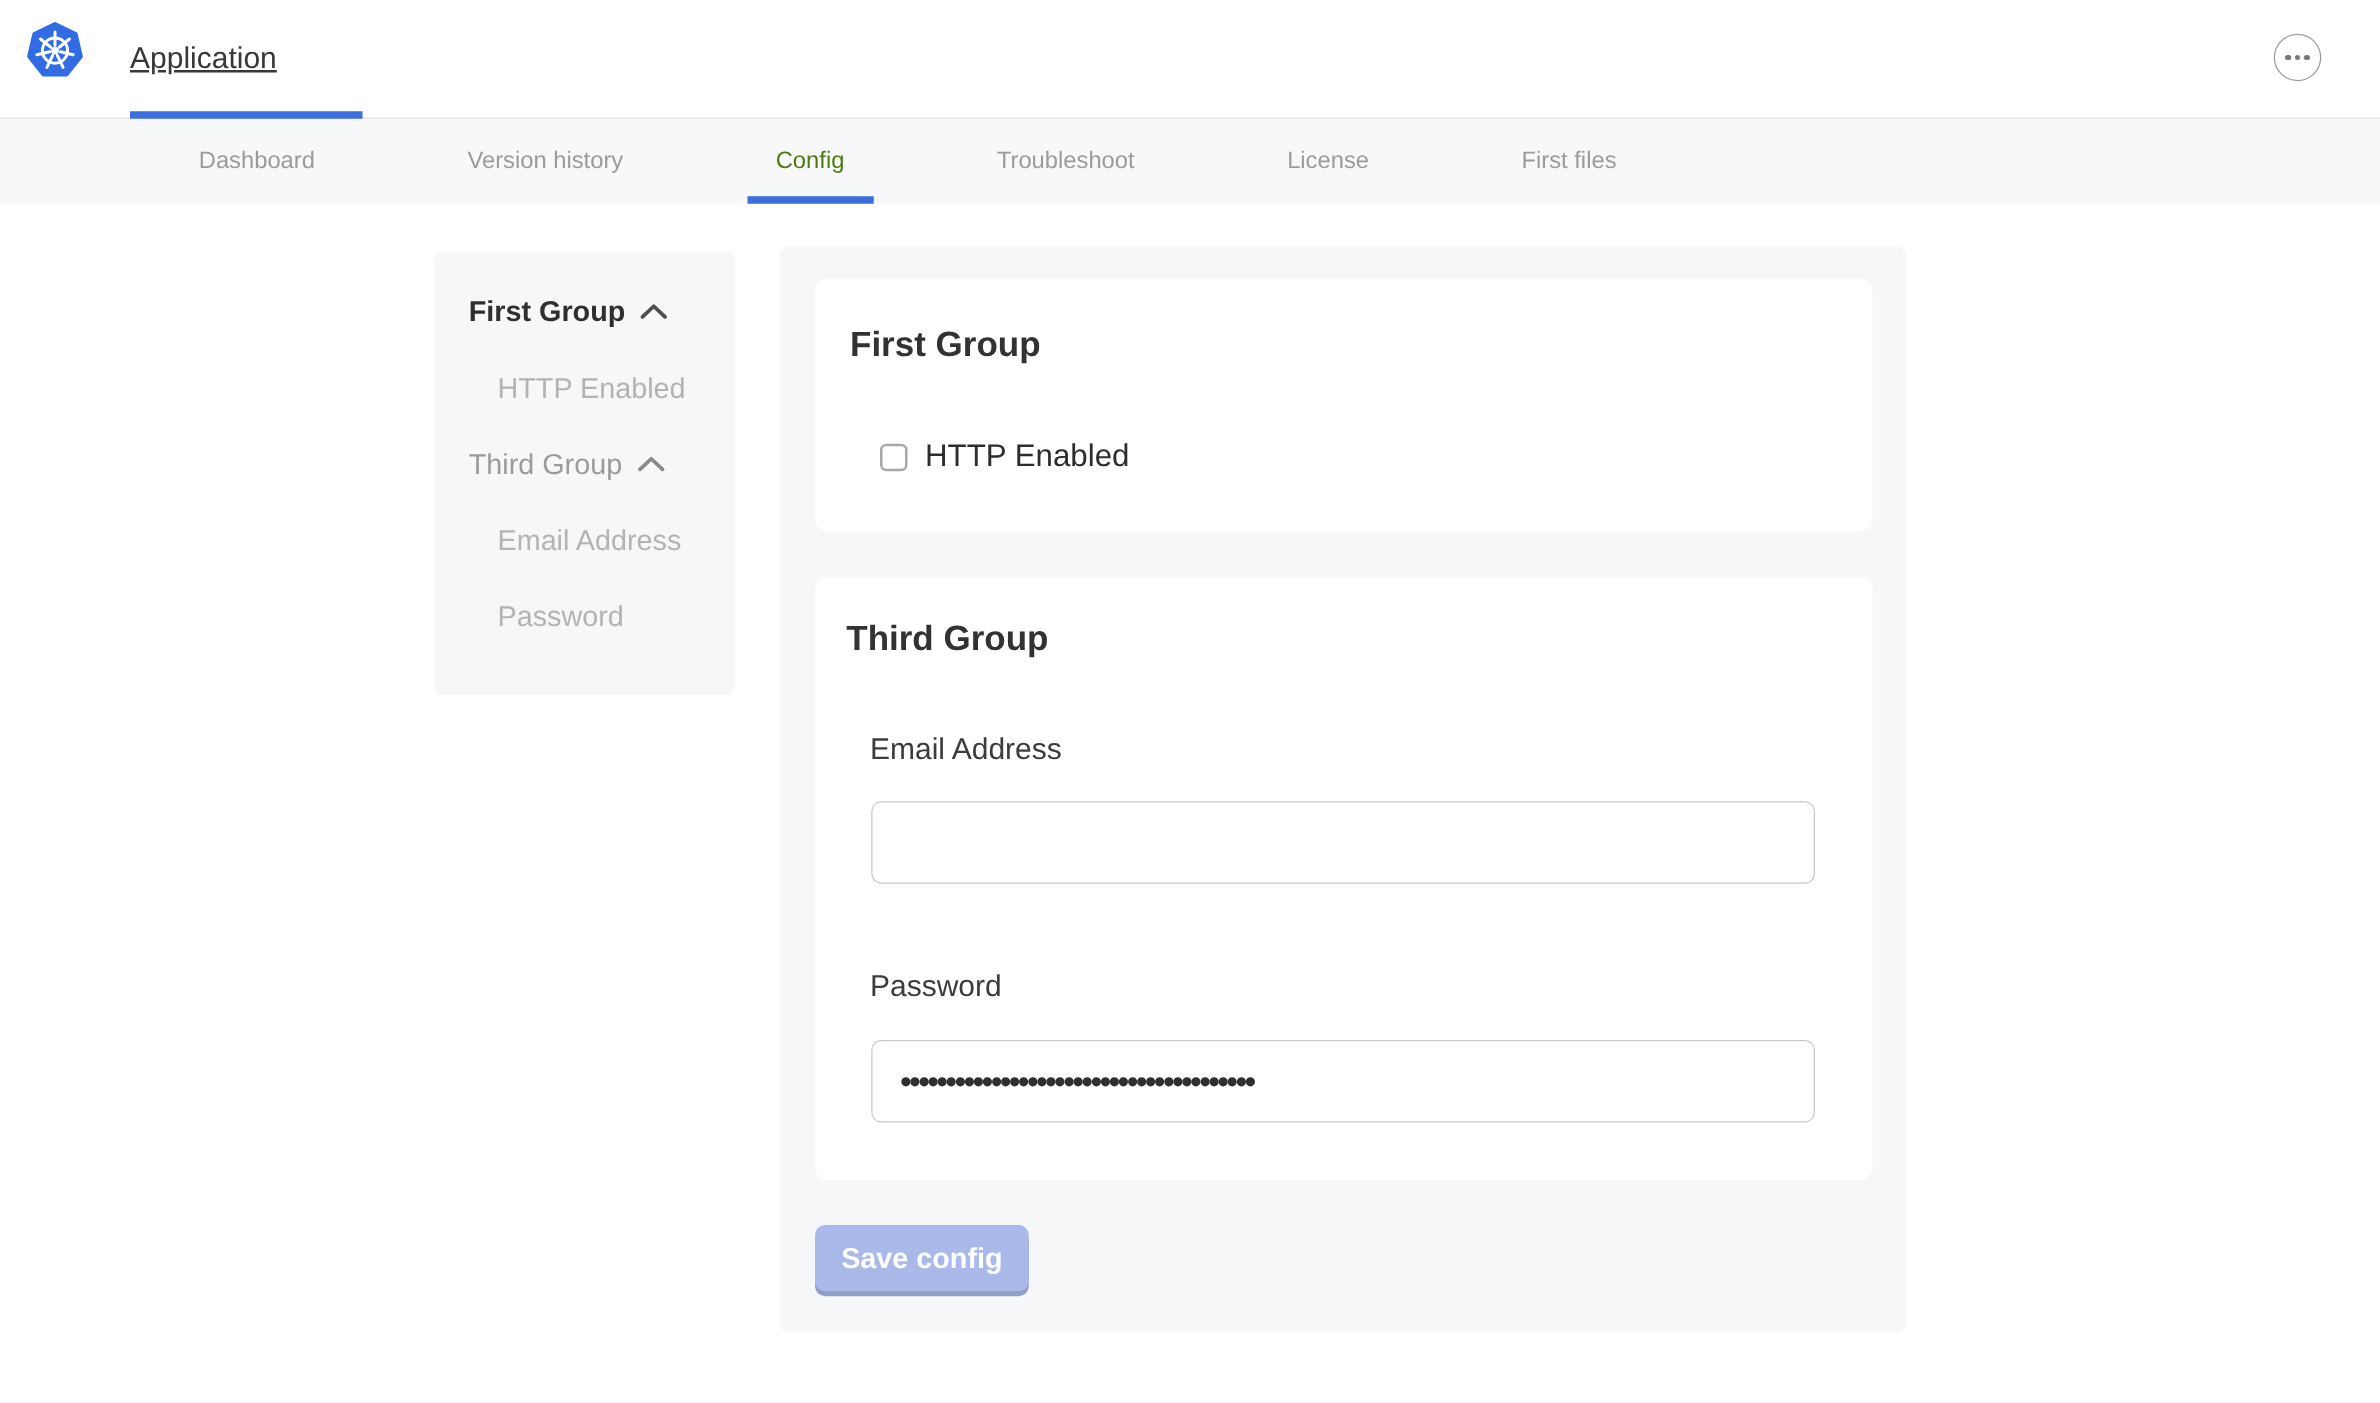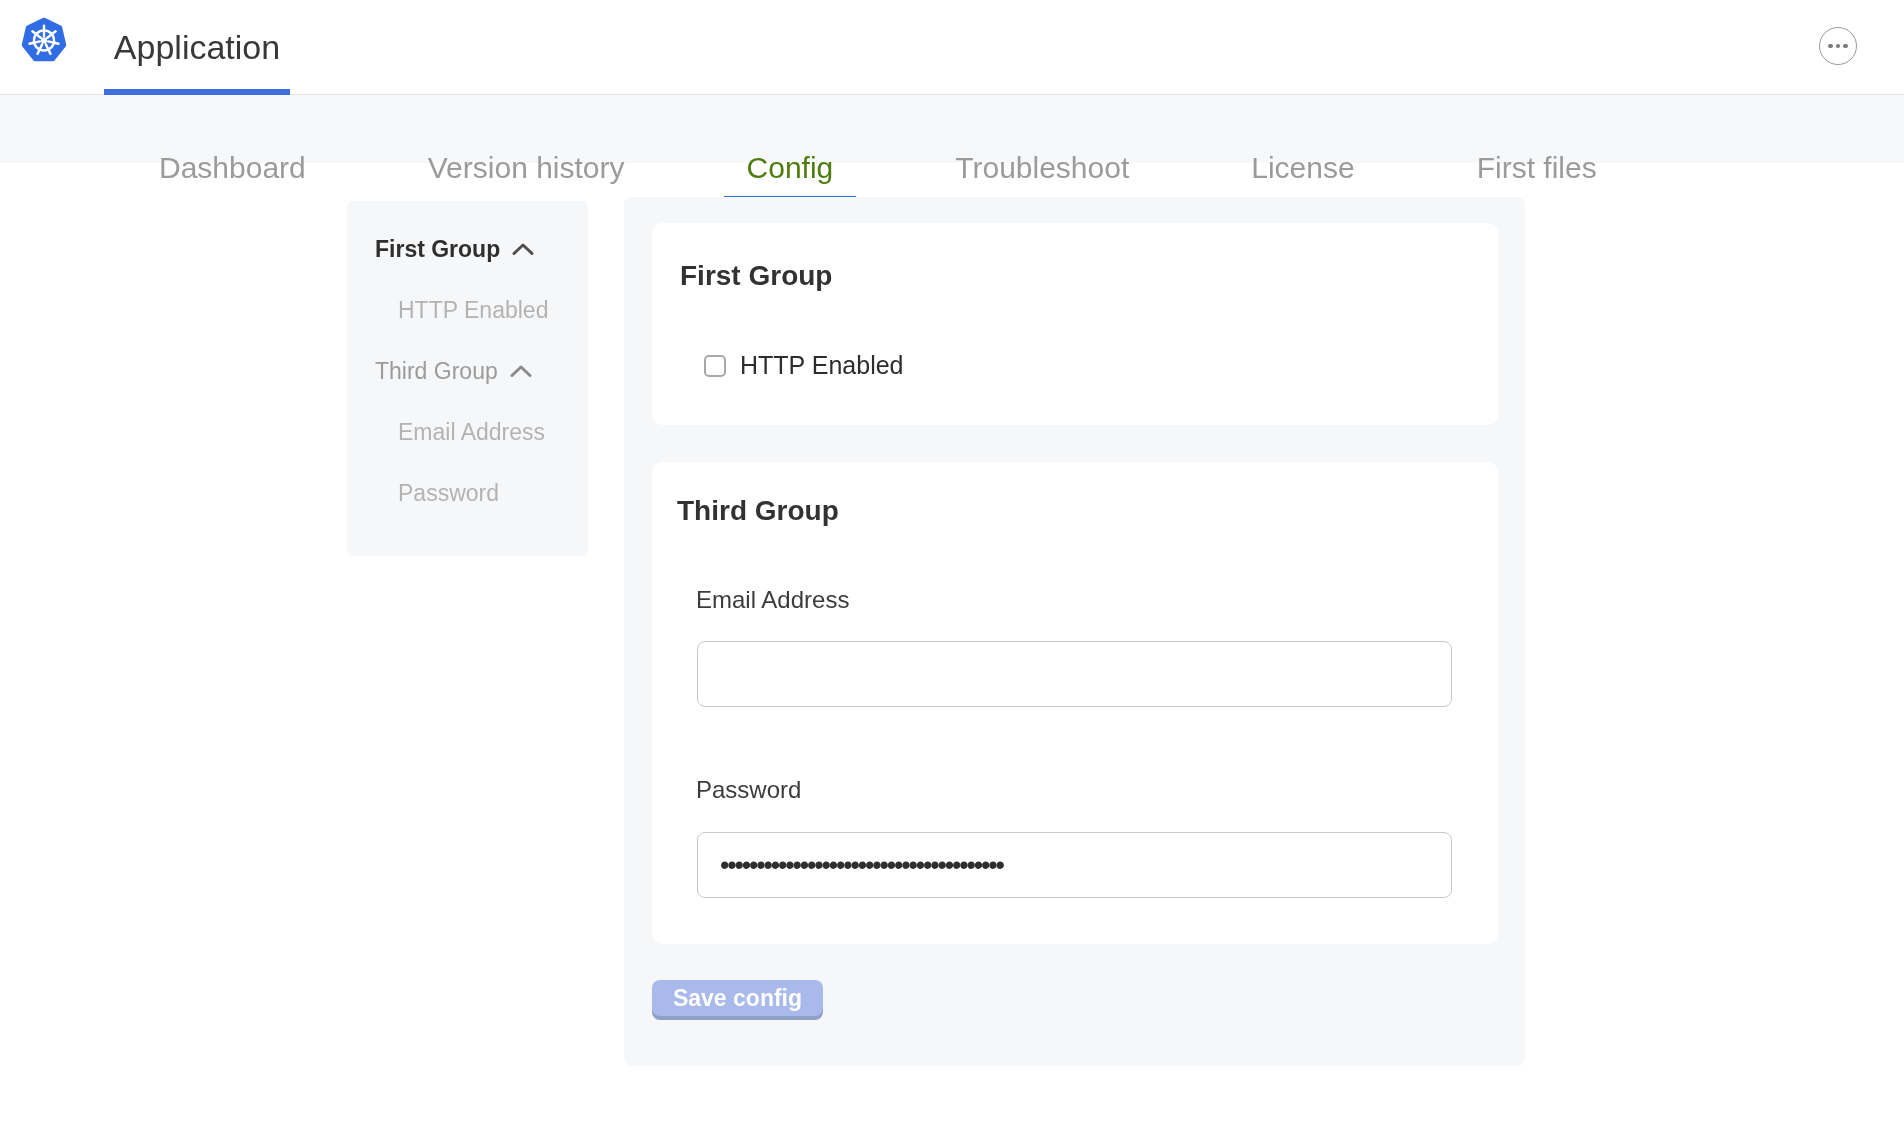--- a/index.html
+++ b/index.html
@@ -13,28 +13,28 @@
     --accent:#3c6edd;
     --panel:#f6f7f9;
     --navbg:#f7f8f9;
     --savebg:#a9b9e9;
     --saveshadow:#8f9fc6;
   }
 
   
   .header{position:absolute;top:0;left:0;width:1904px;height:94px;background:#fff;border-bottom:1px solid #e3e3e3;z-index:2;}
   .logo{position:absolute;left:20px;top:16px;width:48px;height:48px;}
-  .app-tab{position:absolute;left:104px;top:0;width:186px;height:94px;display:flex;align-items:center;justify-content:center;font-size:34px;font-weight:500;color:#383838;cursor:pointer;}
+  .app-tab{position:absolute;left:104px;top:0;width:186px;height:94px;display:flex;align-items:center;font-size:24px;font-weight:500;color:#383838;cursor:pointer;text-decoration:underline;}
   .app-underline{position:absolute;bottom:-1px;left:0;width:100%;height:6px;background:var(--accent);}
   .more-btn{position:absolute;left:1819px;top:27px;width:38px;height:38px;border:1px solid #9a9a9a;border-radius:50%;background:#fff;display:flex;align-items:center;justify-content:center;gap:3px;cursor:pointer;box-sizing:border-box;}
   .more-btn .dot{width:4.5px;height:4.5px;border-radius:50%;background:#7a7a7a;}
 
   
   .nav{position:absolute;top:95px;left:0;width:1904px;height:68px;background:var(--navbg);display:flex;padding-left:136px;gap:76px;box-sizing:border-box;}
-  .nav-tab{position:relative;height:100%;display:flex;align-items:center;padding:0 23px;font-size:30px;color:#9b9b9b;cursor:pointer;white-space:nowrap;margin-top:39px;}
+  .nav-tab{position:relative;height:100%;display:flex;align-items:center;padding:0 23px;font-size:19px;color:#9b9b9b;cursor:pointer;white-space:nowrap;}
   .nav-tab.active{color:#4d7c0f;font-weight:500;}
   .nav-underline{position:absolute;bottom:0;left:0;width:100%;height:6px;background:var(--accent);}
 
   
   .sidebar{position:absolute;left:347px;top:201px;width:241px;height:355px;background:var(--panel);border-radius:6px;padding-top:27px;box-sizing:border-box;}
   .side-row{height:42px;margin-bottom:19px;display:flex;align-items:center;font-size:23px;cursor:pointer;}
   .side-group{padding-left:28px;color:#2f2f2f;font-weight:bold;}
   .side-group.muted{color:#9b9b9b;font-weight:400;}
   .side-item{padding-left:51px;color:#b3b3b3;font-weight:400;}
   .chev{margin-left:12px;display:inline-flex;}
@@ -52,21 +52,21 @@
   .checkbox{width:22px;height:22px;border:2px solid #a8a8a8;border-radius:5px;background:#fff;box-sizing:border-box;flex:none;}
   .checkbox-label{margin-left:14px;font-size:25px;color:#2d2d2d;}
 
   .field-label{margin-left:19px;font-size:24px;font-weight:500;color:#3c3c3c;line-height:24px;}
   .field-label.email{margin-top:60px;}
   .field-label.password{margin-top:71px;}
   .text-input{display:block;margin-left:20px;width:755px;height:66px;border:1px solid #c6c9cd;border-radius:8px;background:#fff;box-sizing:border-box;padding:0 22px;font-size:24px;color:#2f2f2f;outline:none;font-family:"Liberation Sans",sans-serif;}
   .text-input.email{margin-top:29px;}
   .text-input.password{margin-top:30px;font-size:27px;letter-spacing:-2.2px;}
 
-  .save-btn{position:absolute;left:28px;top:783px;width:171px;height:36px;background:var(--savebg);color:#ffffff;font-weight:bold;font-size:23px;border:none;border-radius:8px;box-shadow:0 4px 0 var(--saveshadow);cursor:pointer;font-family:"Liberation Sans",sans-serif;}
+  .save-btn{position:absolute;left:28px;top:783px;width:171px;height:53px;background:var(--savebg);color:#ffffff;font-weight:bold;font-size:23px;border:none;border-radius:8px;box-shadow:0 4px 0 var(--saveshadow);cursor:pointer;font-family:"Liberation Sans",sans-serif;}
 </style>
 </head>
 <body>
 
 <div class="header">
   <svg class="logo" viewBox="0 0 100 100">
     <polygon points="50,7 84.4,23.6 92.9,60.8 69.1,90.6 30.9,90.6 7.1,60.8 15.6,23.6" fill="#326ce5" stroke="#326ce5" stroke-width="7" stroke-linejoin="round"></polygon>
     <g stroke="#ffffff" stroke-width="5" stroke-linecap="round" fill="none">
       <circle cx="50" cy="51" r="21"></circle>
       <line x1="50" y1="42" x2="50" y2="20"></line>

